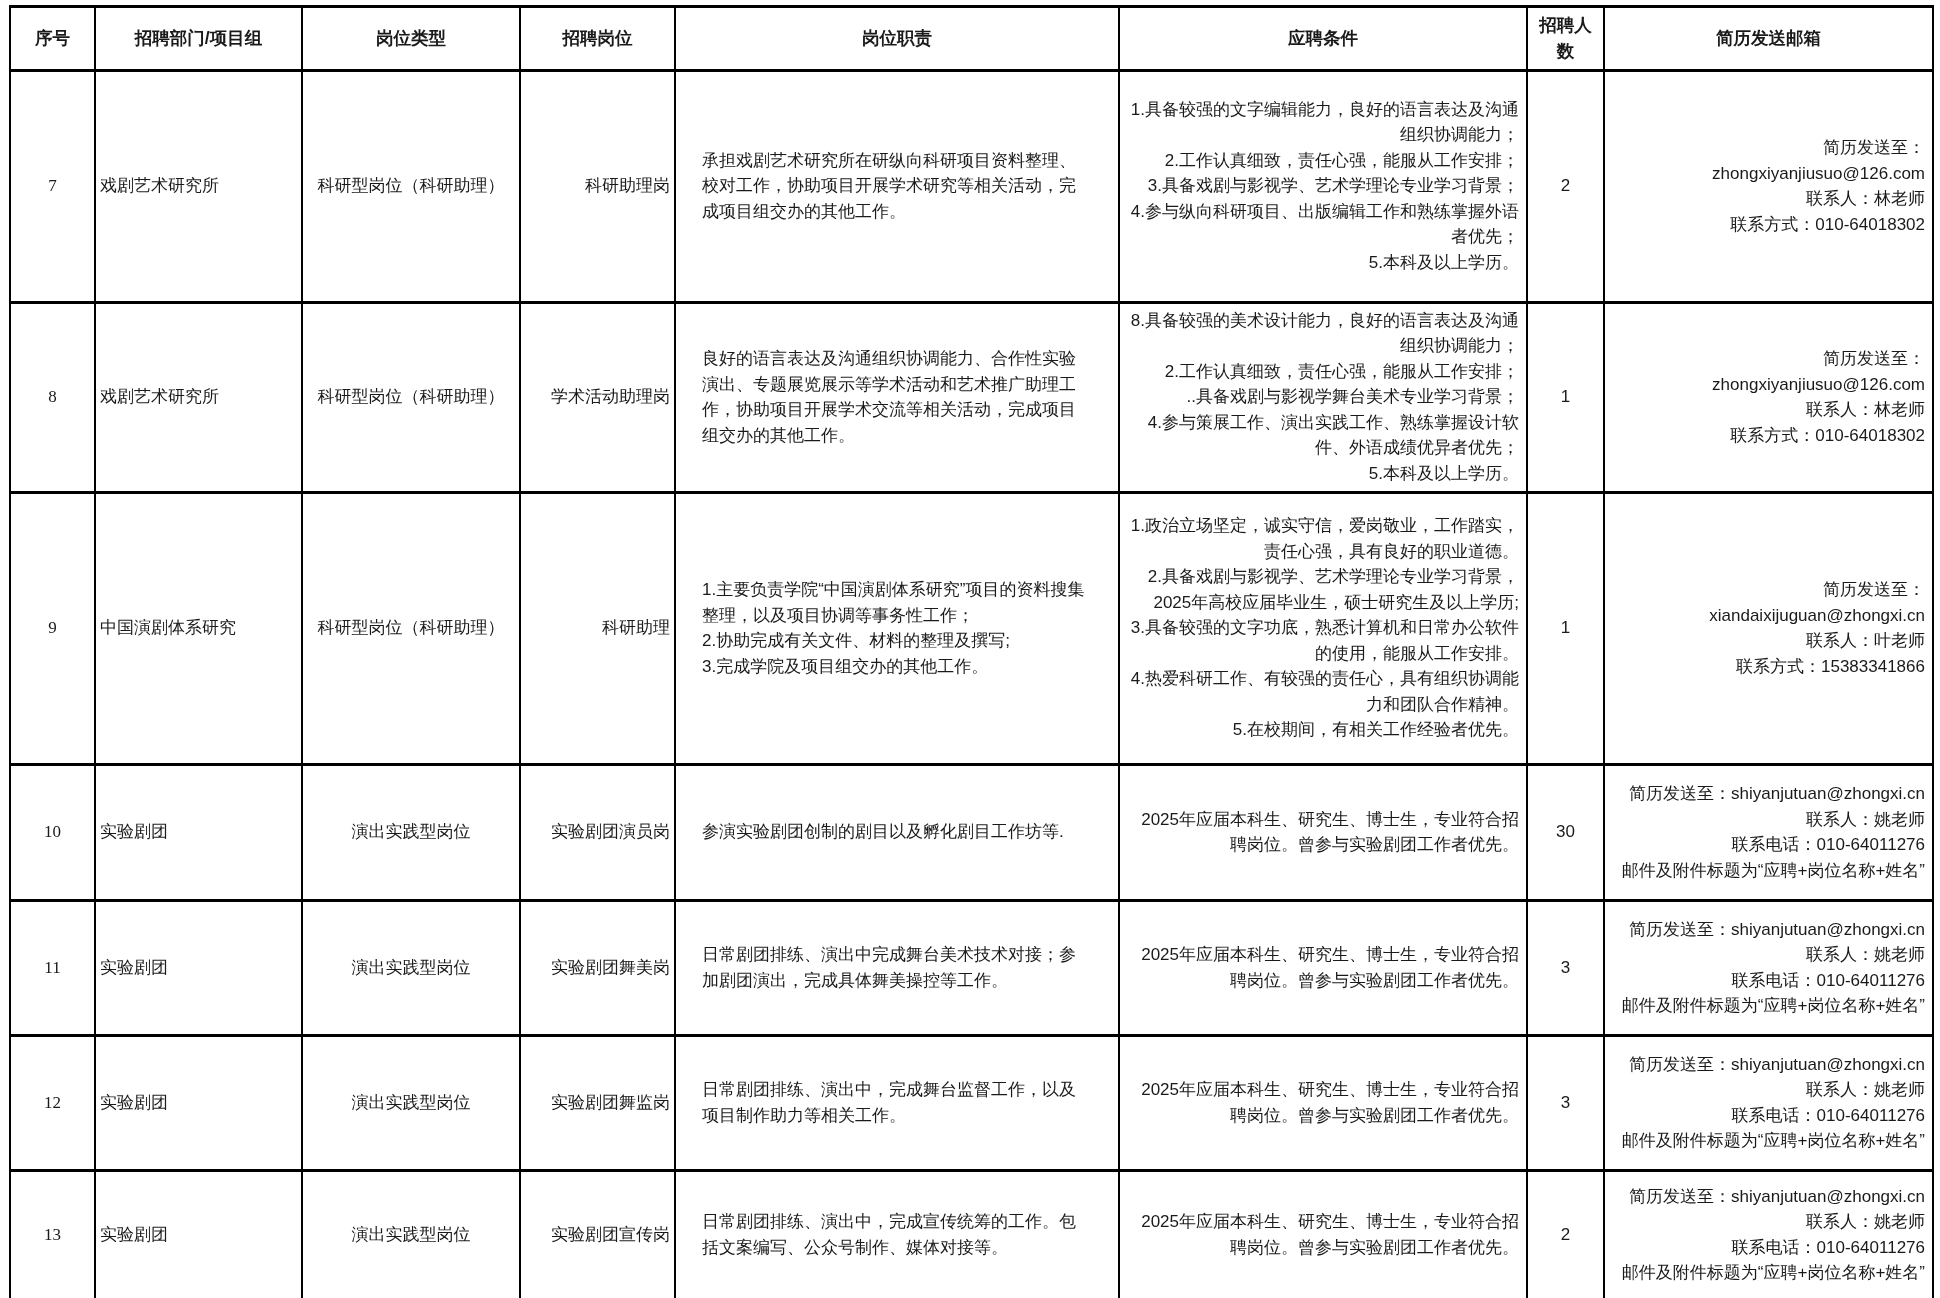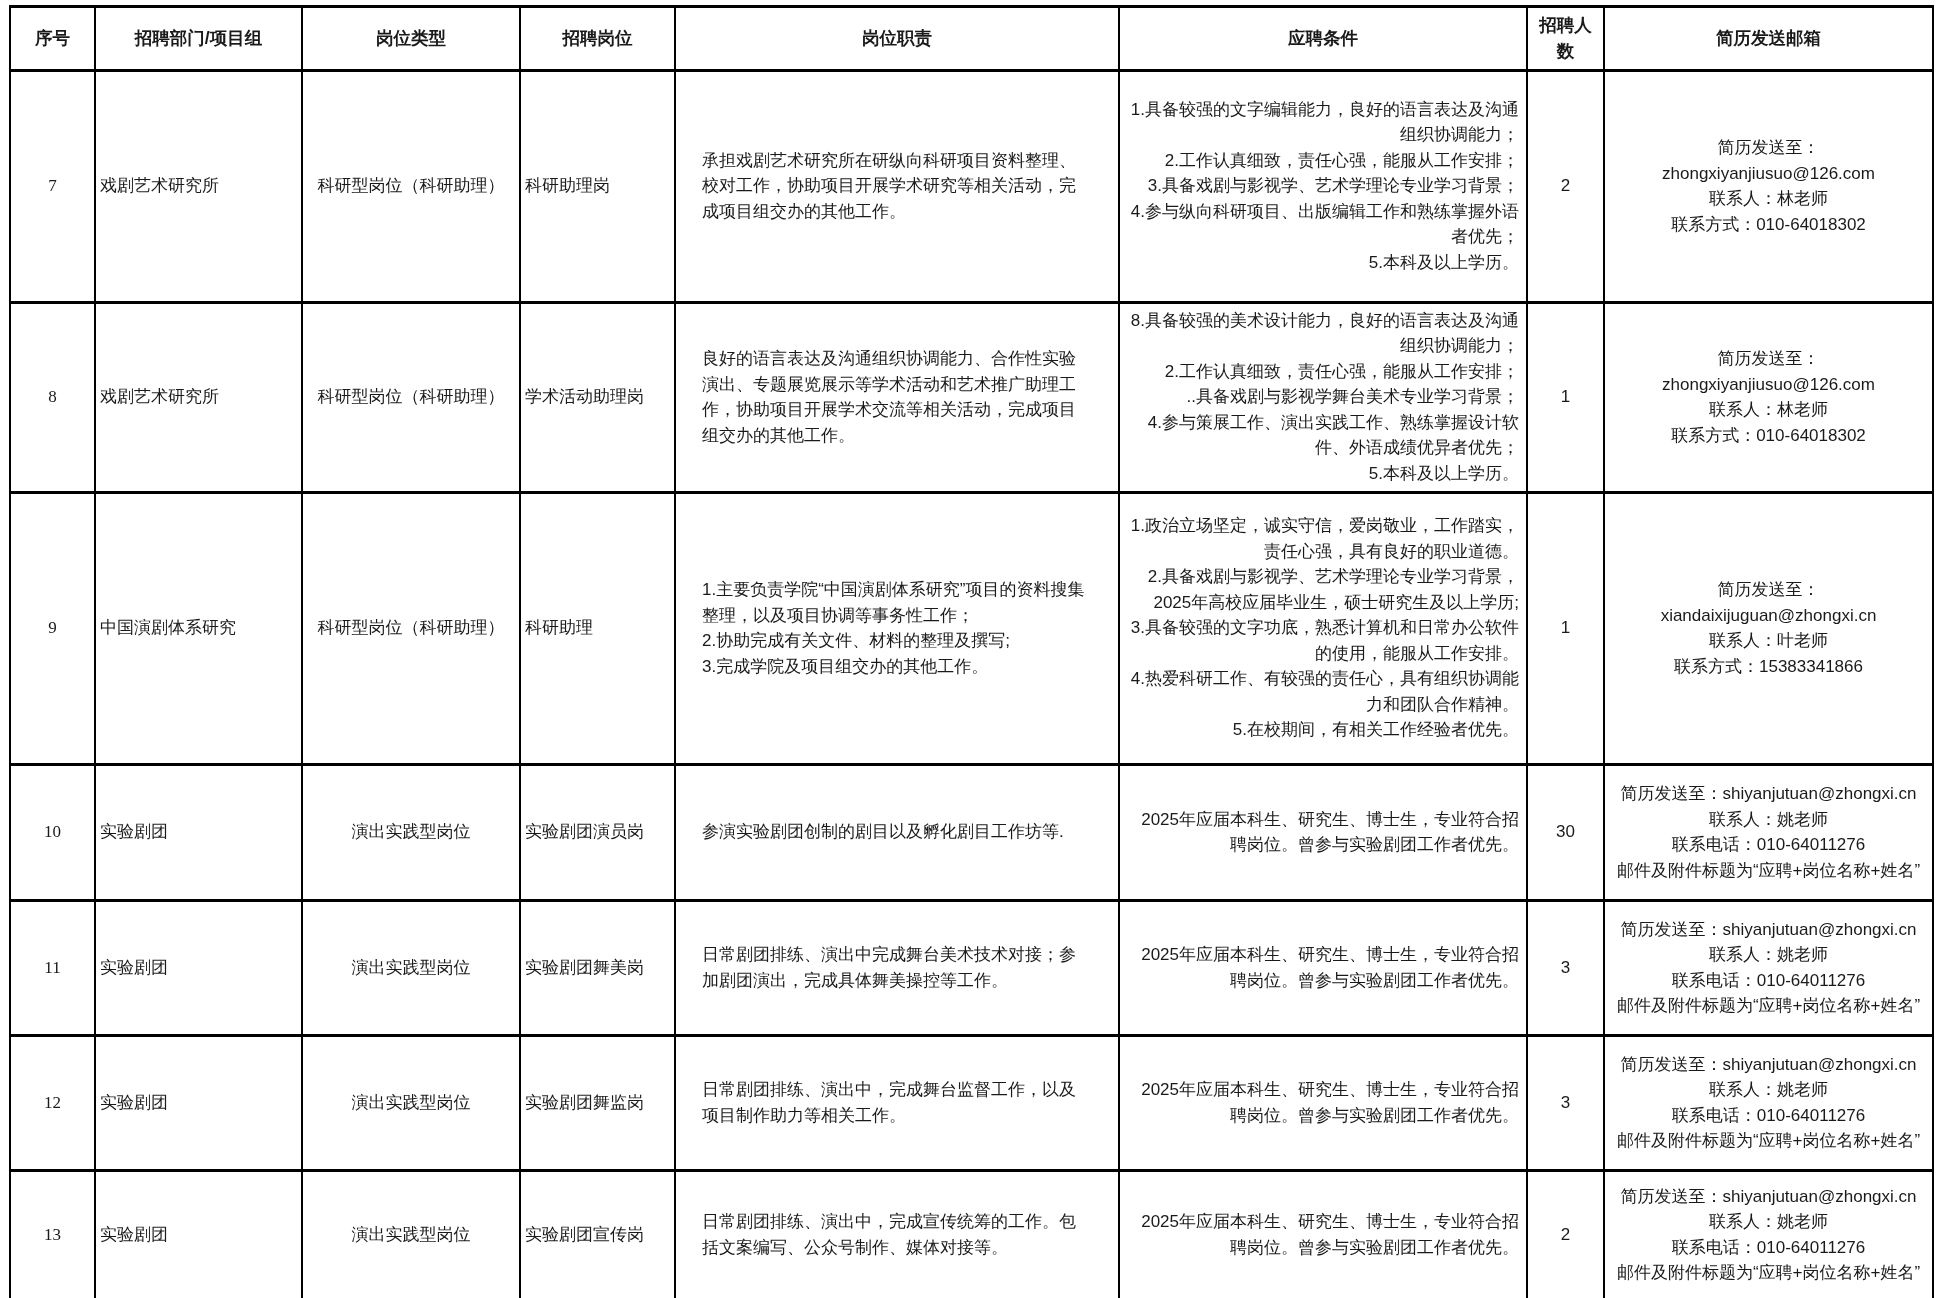--- a/index.html
+++ b/index.html
@@ -38,25 +38,25 @@
     padding: 4px 6px;
     font-size: 17.5px;
   }
   td.col-index {
     text-align: center;
     font-family: "Liberation Serif", "DejaVu Serif", serif;
     font-size: 19px;
   }
   td.col-department { text-align: left; padding: 8px 4px; }
   td.col-type { text-align: center; padding: 4px 4px; }
-  td.col-position { text-align: left; padding: 4px 4px; }
+  td.col-position { text-align: right; padding: 4px 4px; }
   td.col-duties { text-align: left; padding: 4px 26px; white-space: pre-line; }
   td.col-requirements { text-align: right; padding: 4px 7px; white-space: pre-line; }
   td.col-count { text-align: center; }
-  td.col-email { text-align: center; padding: 10px 7px; white-space: pre-line; }
+  td.col-email { text-align: right; padding: 10px 7px; white-space: pre-line; }
 </style>
 </head>
 <body>
 
 <table class="recruit">
   <colgroup>
     <col style="width:85px">
     <col style="width:207px">
     <col style="width:218px">
     <col style="width:155px">

